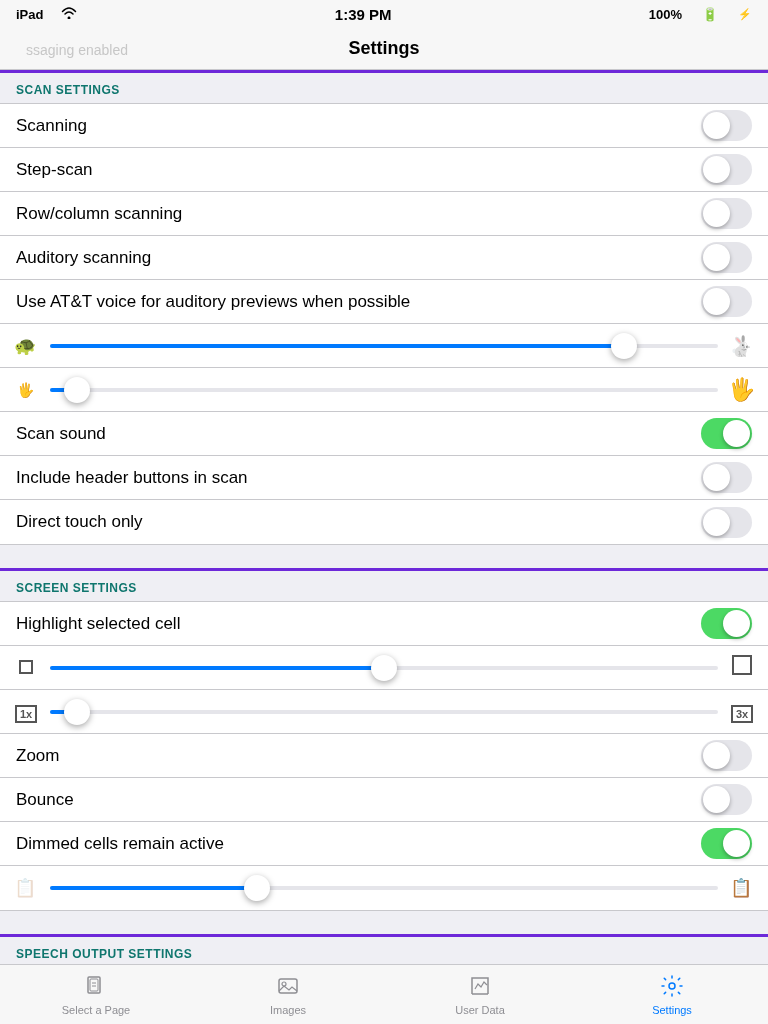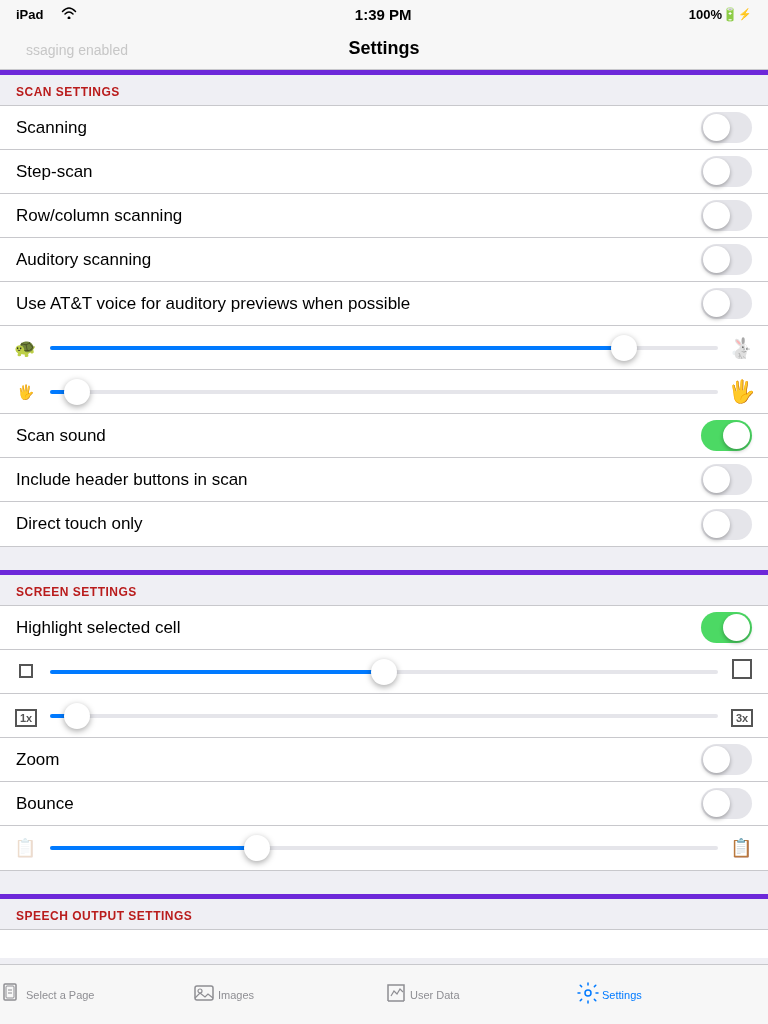--- a/index.html
+++ b/index.html
@@ -16,45 +16,45 @@
       background: #f7f7f7;
       display: flex;
       justify-content: space-between;
       align-items: center;
       padding: 0 16px;
       height: 28px;
       font-size: 13px;
       font-weight: 600;
     }
     .status-left { display: flex; align-items: center; gap: 18px; }
-    .status-right { display: flex; align-items: center; gap: 0; }
+    .status-right { display: flex; align-items: center; gap: 20px; }
 
     
     .nav-bar {
       background: #f7f7f7;
       border-bottom: 1px solid #c8c8cc;
       text-align: center;
       padding: 10px 0;
     }
     .nav-title {
       font-size: 18px;
       font-weight: 600;
       color: #000;
     }
 
     
     .section-header {
       background: #efeff4;
       padding: 10px 16px 6px;
       font-size: 12px;
       font-weight: 600;
-      color: #b91c1c;
+      color: #0f766e;
       letter-spacing: 0.5px;
       text-transform: uppercase;
-      border-top: 5px solid #6d28d9;
+      border-top: 3px solid #6d28d9;
     }
 
     
     .table-group {
       background: #fff;
       border-top: 1px solid #c8c8cc;
       border-bottom: 1px solid #c8c8cc;
       margin-bottom: 13px;
     }
 
@@ -165,21 +165,21 @@
       width: 768px;
       height: 60px;
       background: #f7f7f7;
       border-top: 1px solid #c8c8cc;
       display: flex;
       align-items: center;
       justify-content: space-around;
     }
     .tab-item {
       display: flex;
-      flex-direction: row;
+      flex-direction: column;
       align-items: center;
       gap: 2px;
       flex: 1;
       cursor: pointer;
     }
     .tab-label {
       font-size: 11px;
       color: #8e8e93;
     }
     .tab-label.active {
@@ -395,20 +395,26 @@
       </div>
     </div>
 
     <div class="table-row">
       <span class="row-label">Bounce</span>
       <div class="toggle off">
         <div class="toggle-knob"></div>
       </div>
     </div>
 
+    <div class="table-row">
+      <span class="row-label">Dimmed cells remain active</span>
+      <div class="toggle on">
+        <div class="toggle-knob"></div>
+      </div>
+    </div>
 
     <div class="slider-row" style="border-bottom:none;">
       <span class="slider-icon" style="opacity:0.25;font-size:18px;">📋</span>
       <div class="slider-container">
         <div class="slider-track">
           <div class="slider-track-fill" style="width:31%"></div>
         </div>
         <div class="slider-thumb" style="left:31%"></div>
       </div>
       <span class="slider-icon" style="opacity:1;font-size:18px;">📋</span>

